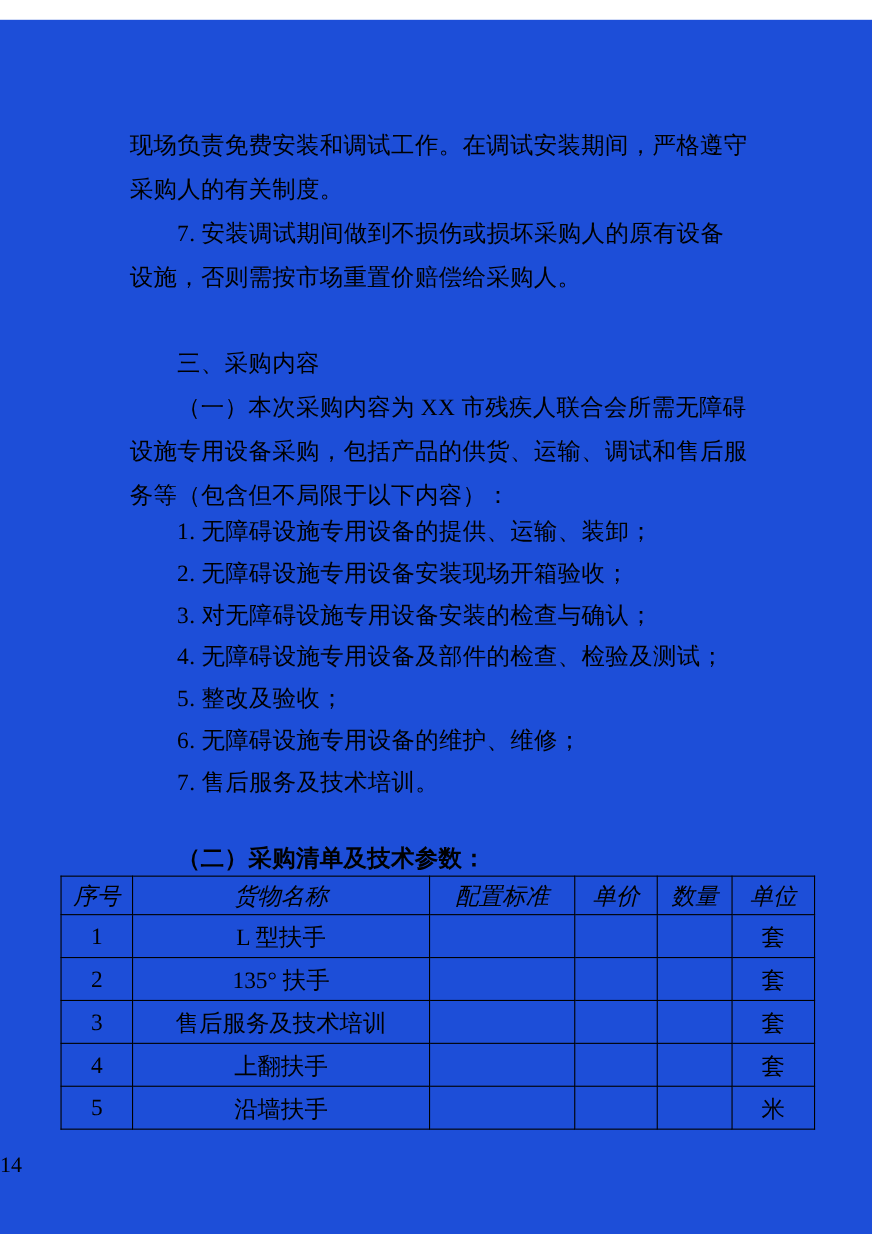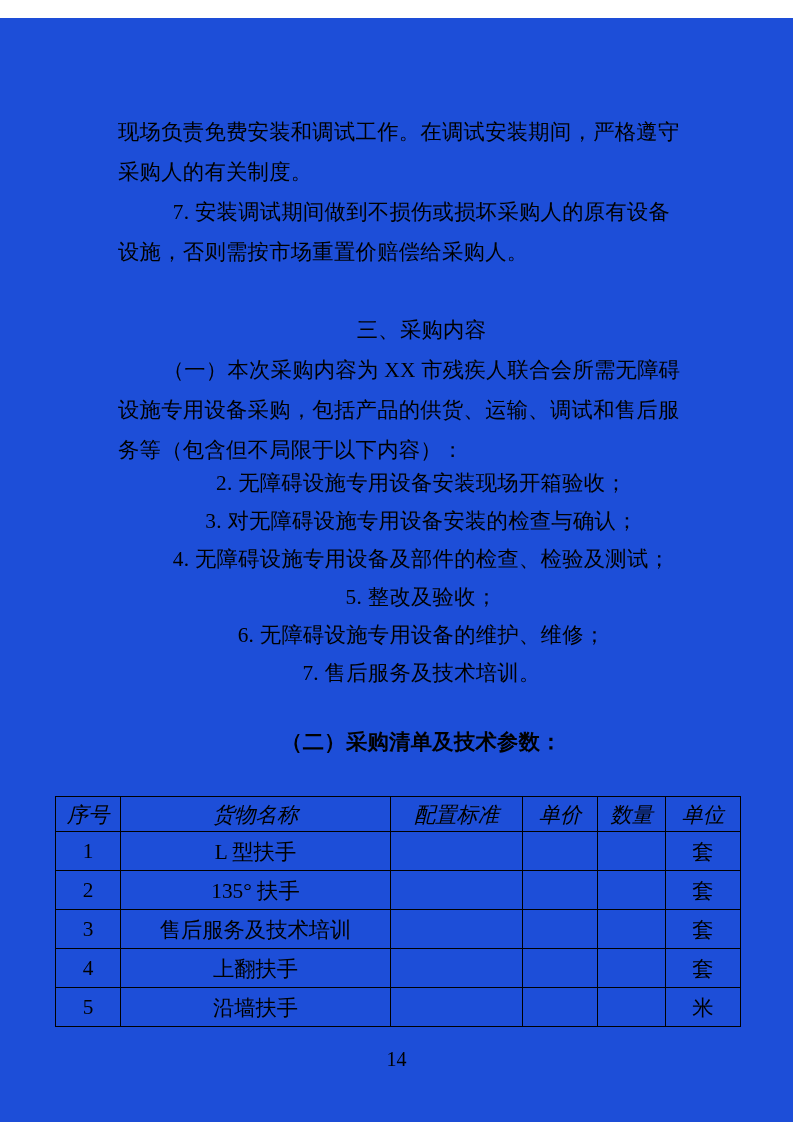--- a/index.html
+++ b/index.html
@@ -19,21 +19,21 @@
     left: 118px;
     top: 94px;
     width: 564px;
   }
   .ln {
     line-height: 40px;
     height: 40px;
     white-space: nowrap;
     letter-spacing: 0.3px;
   }
-  .ind { padding-left: 43px; text-align: center; }
+  .ind { padding-left: 43px; }
   .gap-heading { margin-top: 38px; }
   .list-block { margin-top: -6px; }
   .list-block .ln { line-height: 38px; height: 38px; }
   .gap-tablehead { margin-top: 30px; font-weight: bold; }
   .table-wrap {
     position: absolute;
     left: 55px;
     top: 778px;
   }
   table.sheet {
@@ -52,21 +52,21 @@
     overflow: hidden;
     white-space: nowrap;
   }
   table.sheet thead th { height: 34px; font-style: italic; }
   table.sheet tbody td { height: 38px; }
   .page-number {
     position: absolute;
     top: 1028px;
     left: 0;
     width: 100%;
-    text-align: center;
+    text-align: left;
     font-size: 20px;
     line-height: 26px;
   }
 </style>
 </head>
 <body>
 
 <div class="page">
 
   <div class="textblock">
@@ -77,20 +77,21 @@
     <div class="ln ind">7. 安装调试期间做到不损伤或损坏采购人的原有设备</div>
     <div class="ln">设施，否则需按市场重置价赔偿给采购人。</div>
 
     <div class="ln ind gap-heading">三、采购内容</div>
 
     <div class="ln ind">（一）本次采购内容为 XX 市残疾人联合会所需无障碍</div>
     <div class="ln">设施专用设备采购，包括产品的供货、运输、调试和售后服</div>
     <div class="ln">务等（包含但不局限于以下内容）：</div>
 
     <div class="list-block">
+      <div class="ln ind">1. 无障碍设施专用设备的提供、运输、装卸；</div>
       <div class="ln ind">2. 无障碍设施专用设备安装现场开箱验收；</div>
       <div class="ln ind">3. 对无障碍设施专用设备安装的检查与确认；</div>
       <div class="ln ind">4. 无障碍设施专用设备及部件的检查、检验及测试；</div>
       <div class="ln ind">5. 整改及验收；</div>
       <div class="ln ind">6. 无障碍设施专用设备的维护、维修；</div>
       <div class="ln ind">7. 售后服务及技术培训。</div>
     </div>
 
     <div class="ln ind gap-tablehead">（二）采购清单及技术参数：</div>
 

